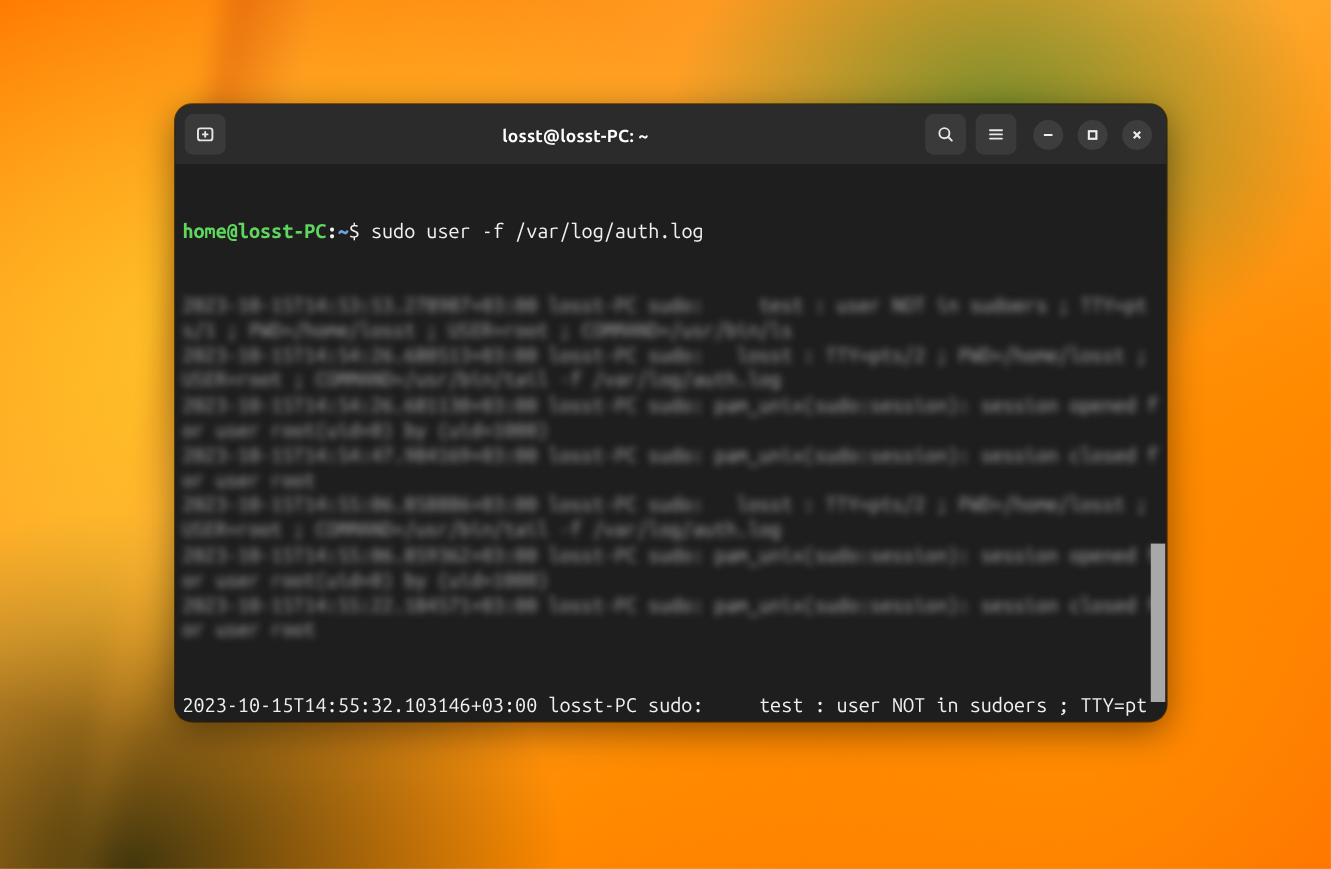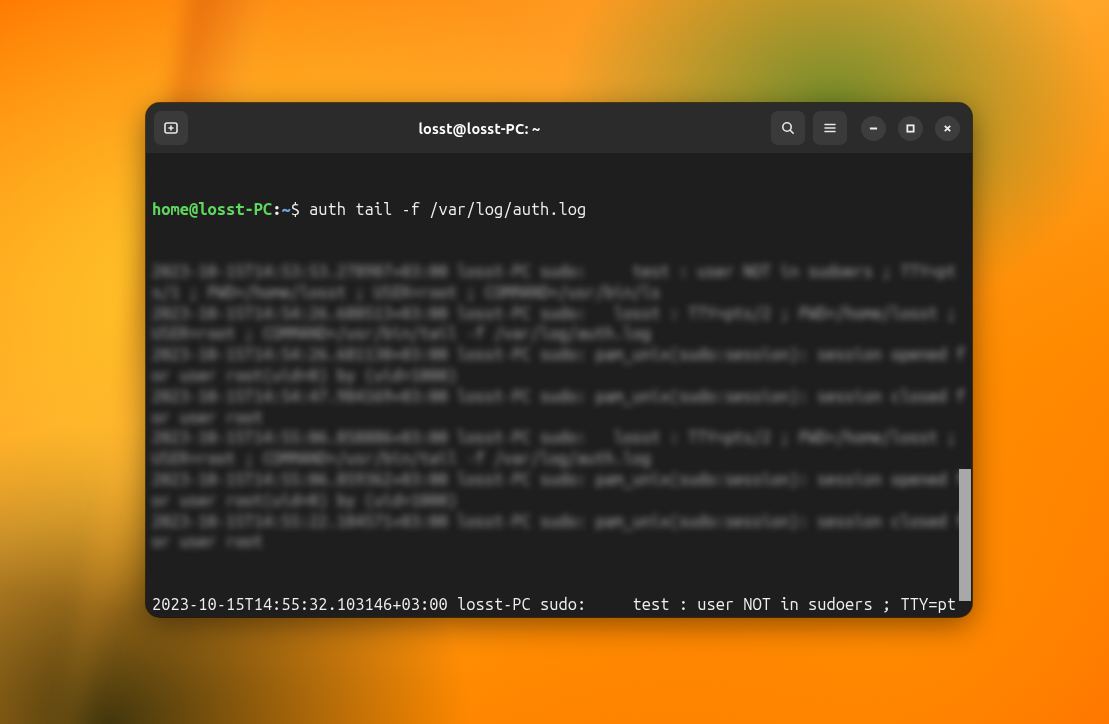--- a/index.html
+++ b/index.html
@@ -10,21 +10,21 @@
       radial-gradient(ellipse 500px 400px at 75% 15%, rgba(80,130,40,.8) 0%, rgba(80,130,40,0) 55%),
       radial-gradient(ellipse 600px 500px at 10% 100%, rgba(20,30,10,.8) 0%, rgba(20,30,10,0) 60%),
       linear-gradient(150deg,#ff7a00 0%,#ffad33 40%,#ff8a00 70%,#ff6a00 100%);
     background-blend-mode:normal;
     position:relative;
   }
   .flower-stripe{position:absolute;left:120px;top:-60px;width:80px;height:900px;
     background:linear-gradient(100deg,rgba(225,100,10,.9),rgba(255,170,50,.3) 40%,rgba(255,170,50,0) 70%);
     transform:rotate(10deg);filter:blur(10px);}
   .terminal-window{
-    position:absolute;left:146px;top:103px;width:826px;height:514px;
+    position:absolute;left:146px;top:87px;width:826px;height:514px;
     background:#1e1e1e;border-radius:14px;box-shadow:0 8px 30px rgba(0,0,0,.45),0 0 0 1px rgba(0,0,0,.6);
     display:flex;flex-direction:column;overflow:hidden;
   }
   .titlebar{height:50px;background:#2b2b2b;display:flex;align-items:center;padding:0 8px;gap:8px;}
   .tb-btn{width:34px;height:34px;border-radius:7px;display:flex;align-items:center;justify-content:center;color:#e6e6e6;}
   .tb-btn.hdr{background:#3a3a3a;}
   .tb-btn svg{width:16px;height:16px;stroke:#e6e6e6;fill:none;stroke-width:1.6;}
   .title-text{flex:1;text-align:center;font-family:"Ubuntu","DejaVu Sans",sans-serif;font-size:14.5px;color:#fff;font-weight:600;letter-spacing:.2px;}
   .win-ctrl-group{display:flex;gap:12px;margin-left:6px;margin-right:4px;}
   .win-ctrl{width:25px;height:25px;border-radius:50%;background:#3d3d3d;display:flex;align-items:center;justify-content:center;}
@@ -83,21 +83,21 @@
       </div>
       <div class="win-ctrl">
         <svg viewBox="0 0 10 10">
             <path d="M2 2l6 6M8 2l-6 6"></path>
           </svg>
       </div>
     </div>
   </div>
 
   <div class="terminal-body mono">
-    <div><span class="prompt-user">home@losst-PC</span><span class="prompt-colon">:</span><span class="prompt-path">~</span><span class="prompt-dollar">$ </span><span class="cmd">auth tail -f /var/log/auth.log</span></div>
+    <div><span class="prompt-user">home@losst-PC</span><span class="prompt-colon">:</span><span class="prompt-path">~</span><span class="prompt-dollar">$ </span><span class="cmd">sudo user -f /var/log/auth.log</span></div>
     <div class="log-block blur">2023-10-15T14:53:53.278987+03:00 losst-PC sudo:     test : user NOT in sudoers ; TTY=pts/1 ; PWD=/home/losst ; USER=root ; COMMAND=/usr/bin/ls
 2023-10-15T14:54:26.680513+03:00 losst-PC sudo:   losst : TTY=pts/2 ; PWD=/home/losst ; USER=root ; COMMAND=/usr/bin/tail -f /var/log/auth.log
 2023-10-15T14:54:26.681130+03:00 losst-PC sudo: pam_unix(sudo:session): session opened for user root(uid=0) by (uid=1000)
 2023-10-15T14:54:47.984169+03:00 losst-PC sudo: pam_unix(sudo:session): session closed for user root
 2023-10-15T14:55:06.858886+03:00 losst-PC sudo:   losst : TTY=pts/2 ; PWD=/home/losst ; USER=root ; COMMAND=/usr/bin/tail -f /var/log/auth.log
 2023-10-15T14:55:06.859362+03:00 losst-PC sudo: pam_unix(sudo:session): session opened for user root(uid=0) by (uid=1000)
 2023-10-15T14:55:22.184571+03:00 losst-PC sudo: pam_unix(sudo:session): session closed for user root</div>
     <div class="log-block highlight-line">2023-10-15T14:55:32.103146+03:00 losst-PC sudo:     test : user NOT in sudoers ; TTY=pts/1 ; PWD=/home/losst ; USER=root ; COMMAND=/usr/bin/ls</div>
     
     

